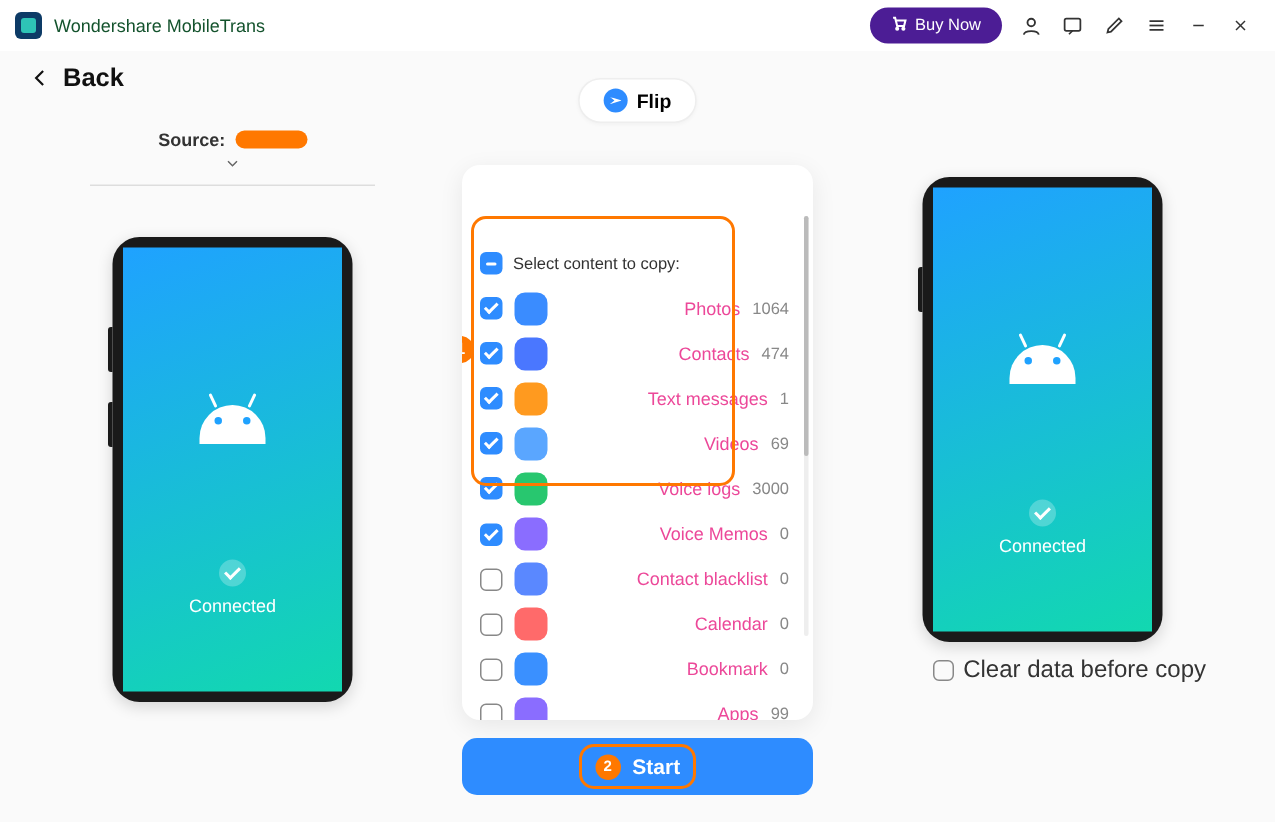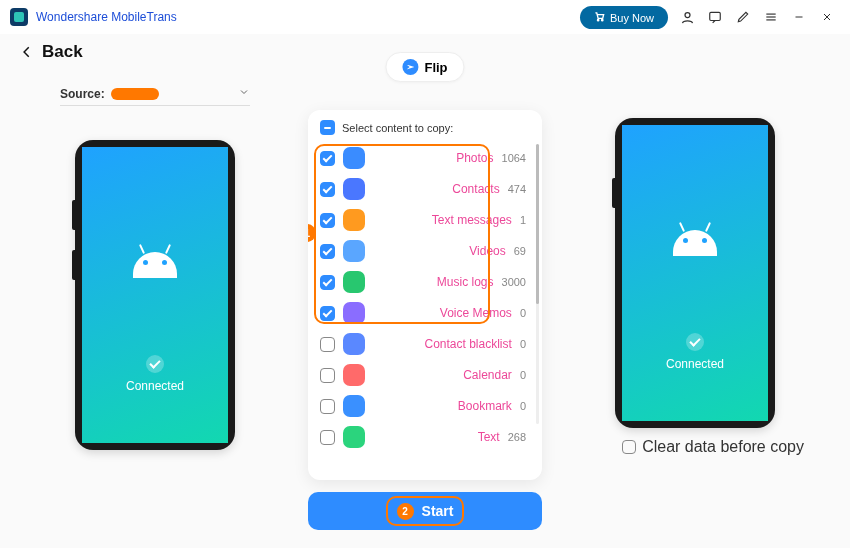--- a/index.html
+++ b/index.html
@@ -20,30 +20,30 @@
     padding: 0 10px;
     background: #fff;
   }
   .titlebar .logo {
     width: 18px; height: 18px;
     background: #0d3b66;
     border-radius: 4px;
     display:flex;align-items:center;justify-content:center;
   }
   .titlebar .logo-inner { width:10px;height:10px;background:#2ec4b6;border-radius:2px; }
-  .titlebar .title { margin-left:8px; font-size:12px; color:#1d4ed8; }
+  .titlebar .title { margin-left:8px; font-size:12px; color:#14532d; }
   .titlebar .spacer { flex:1; }
   .buy-btn {
-    background:#0369a1;
+    background:#4c1d95;
     color:#fff;
     border:none;
     border-radius:14px;
     font-size:11px;
     padding:5px 14px;
-    display:flex;align-items:flex-end;gap:5px;
+    display:flex;align-items:center;gap:5px;
     cursor:pointer;
   }
   .tb-icon {
     width:26px;height:26px;
     display:flex;align-items:center;justify-content:center;
     cursor:pointer;color:#333;font-size:13px;
   }
   .tb-group { display:flex; gap:2px; margin-left:6px;}
 
   
@@ -69,21 +69,21 @@
   .flip-icon { width:16px;height:16px;background:#2e8cff;border-radius:50%;display:flex;align-items:center;justify-content:center;}
   .flip-icon::before{content:'';width:8px;height:5px;background:#fff;clip-path:polygon(0 0,100% 50%,0 100%,40% 50%);}
 
   
   .main {
     position:absolute; top:84px; left:0; right:0; bottom:10px;
     display:flex; justify-content:space-between; padding:0 40px;
   }
 
   .side { width:230px; display:flex;flex-direction:column;align-items:center; }
-  .device-header { display:flex;align-items:center;width:190px;justify-content:space-between; border-bottom:1px solid #ddd;padding-bottom:3px;}
+  .device-header { display:flex;align-items:center;width:190px;justify-content:space-between; border-bottom:1px solid #ddd;padding-bottom:3px;flex-direction:column;}
   .device-label { font-size:12px;font-weight:600;color:#333; }
   .redact { display:inline-block;width:48px;height:12px;background:#ff7800;border-radius:6px;vertical-align:middle;margin-left:2px;}
   .redact-lg { width:72px; }
   .chev-down svg{width:12px;height:12px;stroke:#666;cursor:pointer;}
 
   .phone {
     margin-top:34px;
     width:160px;height:310px;
     background:#1a1a1a;border-radius:18px;
     padding:7px;
@@ -121,21 +121,21 @@
 
   
   .center { width:234px;display:flex;flex-direction:column;align-items:center;margin-top:26px; }
   .panel {
     width:234px;height:370px;background:#fff;border-radius:12px;
     box-shadow:0 4px 16px rgba(0,0,0,.08);
     padding:10px 4px 6px 12px;
     position:relative;
     overflow:hidden;
   }
-  .panel-head { display:flex;align-items:center;gap:7px;margin-bottom:8px;font-size:11px;color:#333;}
+  .panel-head { display:flex;align-items:center;gap:7px;margin-bottom:8px;font-size:11px;color:#333;margin-top:48px;}
   .master-cb {
     width:15px;height:15px;background:#2e8cff;border-radius:4px;display:flex;align-items:center;justify-content:center;
   }
   .master-cb::after{content:'';width:7px;height:2px;background:#fff;border-radius:1px;}
   .list { display:flex;flex-direction:column;gap:1px; height:330px; overflow:hidden;}
   .item {
     display:flex;align-items:center;height:30px;gap:8px;padding-right:12px;
   }
   .cb {width:15px;height:15px;border-radius:4px;border:1.5px solid #888;background:#fff;flex-shrink:0;display:flex;align-items:center;justify-content:center;}
   .cb.checked{background:#2e8cff;border-color:#2e8cff;}
@@ -292,21 +292,21 @@
           </div>
           <div class="item">
             <span class="cb checked"></span>
             <span class="ico" style="background:#5aa6ff"></span>
             <span class="item-name">Videos</span>
             <span class="item-count">69</span>
           </div>
           <div class="item">
             <span class="cb checked"></span>
             <span class="ico" style="background:#28c76f"></span>
-            <span class="item-name">Music logs</span>
+            <span class="item-name">Voice logs</span>
             <span class="item-count">3000</span>
           </div>
           <div class="item">
             <span class="cb checked"></span>
             <span class="ico" style="background:#8a6dff"></span>
             <span class="item-name">Voice Memos</span>
             <span class="item-count">0</span>
           </div>
           <div class="item">
             <span class="cb "></span>
@@ -318,20 +318,26 @@
             <span class="cb "></span>
             <span class="ico" style="background:#ff6a6a"></span>
             <span class="item-name">Calendar</span>
             <span class="item-count">0</span>
           </div>
           <div class="item">
             <span class="cb "></span>
             <span class="ico" style="background:#3a90ff"></span>
             <span class="item-name">Bookmark</span>
             <span class="item-count">0</span>
+          </div>
+          <div class="item">
+            <span class="cb "></span>
+            <span class="ico" style="background:#8a6dff"></span>
+            <span class="item-name">Apps</span>
+            <span class="item-count">99</span>
           </div>
           <div class="item">
             <span class="cb "></span>
             <span class="ico" style="background:#2bd47d"></span>
             <span class="item-name">Text</span>
             <span class="item-count">268</span>
           </div>
         </div>
       <div class="highlight-box"></div>
       <div class="badge-1">1</div>

